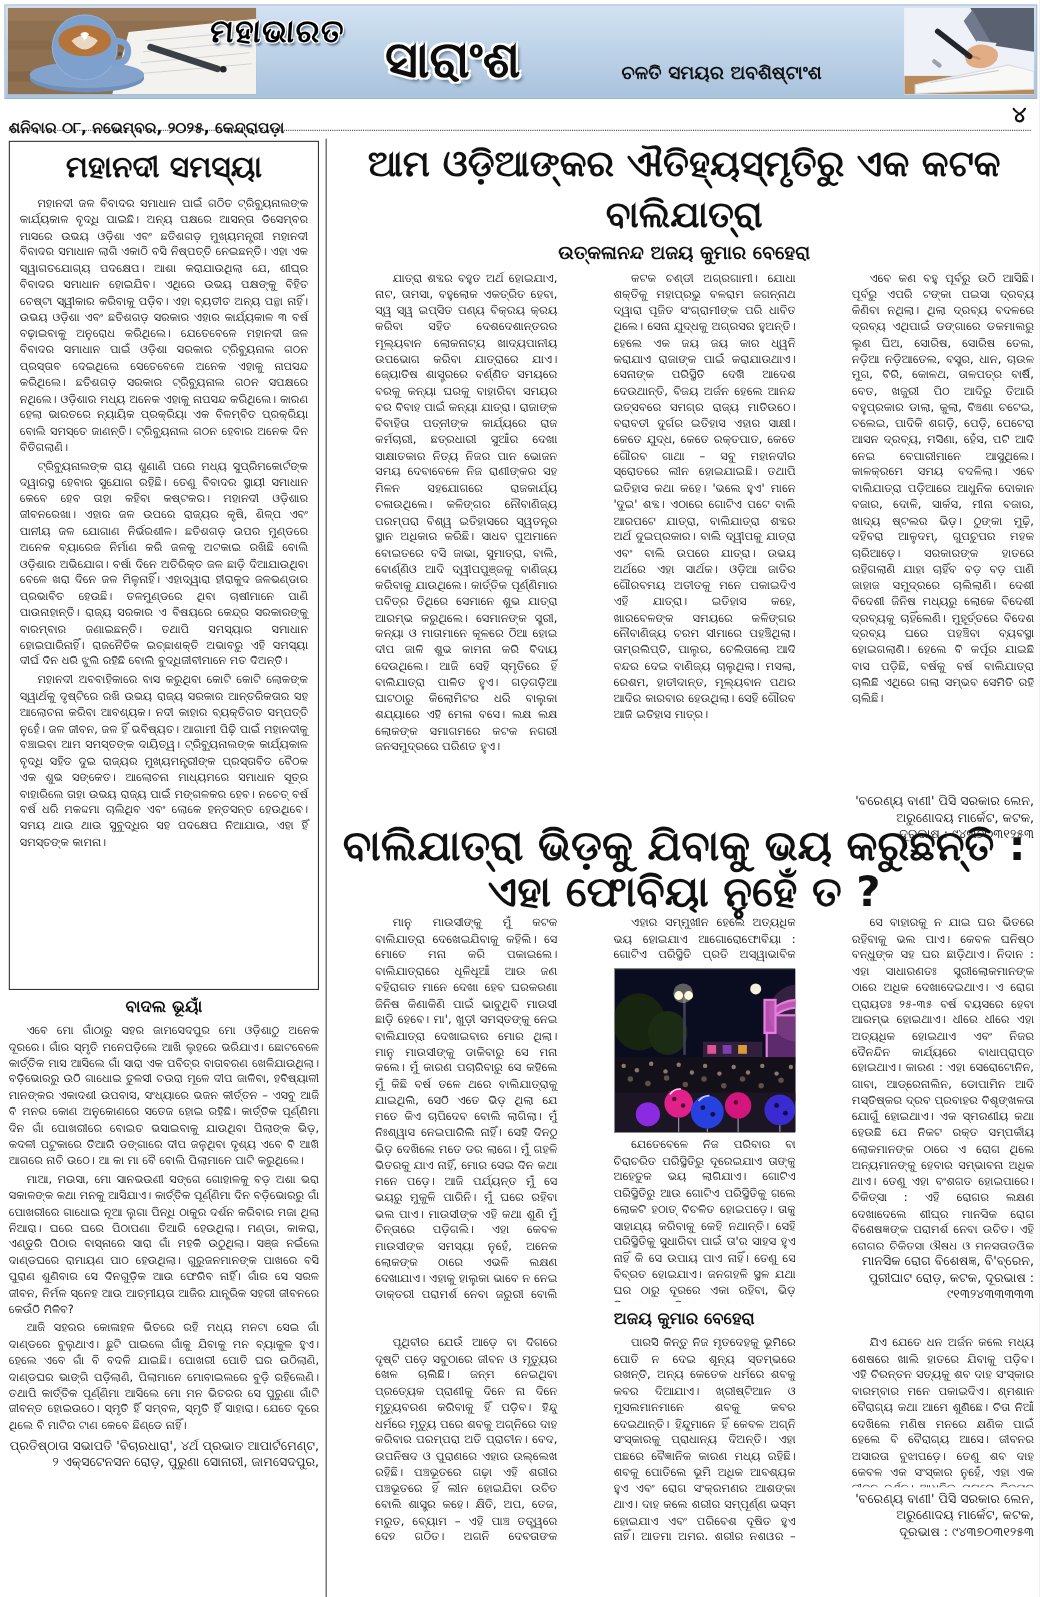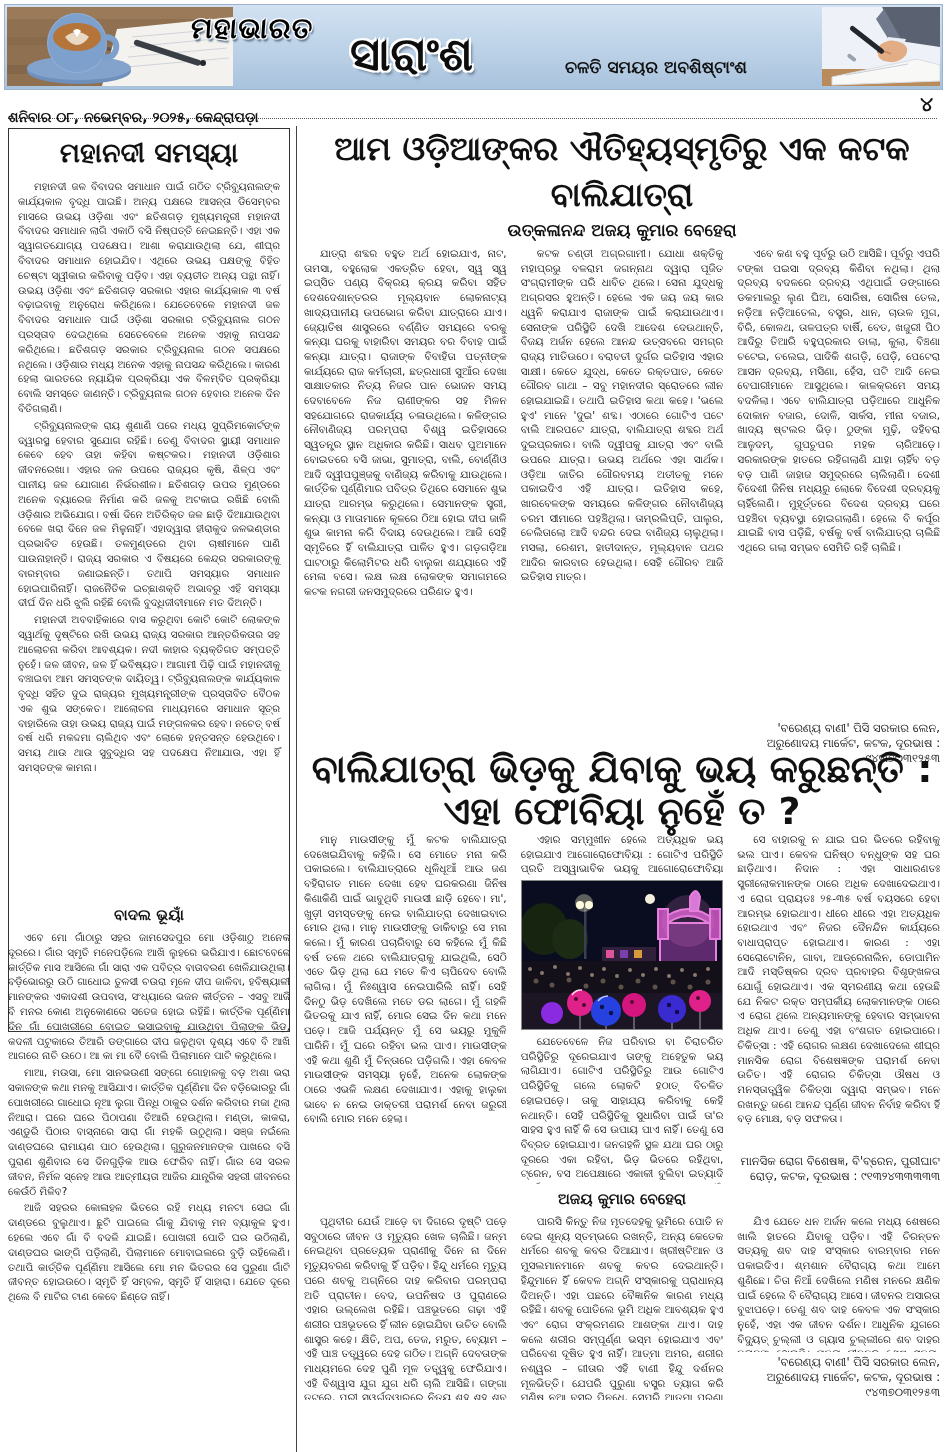--- a/index.html
+++ b/index.html
@@ -16,40 +16,40 @@
   .mh-title{position:absolute;left:345px;top:22px;font-size:46px;font-weight:bold;color:#0d0d0d;
             text-shadow:-2px -2px 0 #fff,2px -2px 0 #fff,-2px 2px 0 #fff,2px 2px 0 #fff,3px 4px 3px #64788e;}
   .mh-sub{position:absolute;left:560px;top:52px;font-size:17px;font-weight:bold;color:#101010;}
   
   .dateline{position:absolute;left:8px;top:92px;width:929px;height:26px;
             border-bottom:1px dotted #555;}
   .date-text{position:absolute;left:0;top:2px;font-size:14px;font-weight:bold;margin-top:15px;}
   .page-num{position:absolute;right:4px;top:0;font-size:20px;font-weight:bold;}
   
   .vrule{position:absolute;left:296px;top:126px;width:1px;height:1326px;background:#444;}
-  .leftbox{position:absolute;left:8px;top:128px;width:282px;height:904px;border:1px solid #333;
+  .leftbox{position:absolute;left:8px;top:128px;width:282px;height:772px;border:1px solid #333;
            box-sizing:border-box;padding:6px 9px;overflow:hidden;}
   .leftbox h2{margin:2px 0 10px 0;text-align:center;font-size:27px;font-weight:bold;}
   .smalltext p{margin:0 0 2px 0;font-size:10.3px;line-height:14.8px;text-align:justify;text-indent:16px;}
   .left2{position:absolute;left:8px;top:904px;width:282px;height:548px;overflow:hidden;}
   .left2 h2{margin:4px 0 2px 0;text-align:center;font-size:24px;font-weight:bold;}
   .byline{text-align:center;font-size:15px;font-weight:bold;margin:2px 0 6px 0;}
   .art-footer{font-size:11.5px;font-weight:normal;text-align:right;line-height:15px;margin-top:3px;}
   
   .article{position:absolute;left:304px;width:636px;}
   .artA{top:126px;height:618px;}
   .artB{top:748px;height:436px;}
   .artC{top:1188px;height:264px;}
   .headline{text-align:center;font-weight:bold;margin:0;}
   .artA .headline{font-size:33px;line-height:46px;}
   .artB .headline{font-size:38px;line-height:42px;}
   .artC .headline{font-size:30px;line-height:42px;}
   .artA .byline{font-size:17px;}
   .cols{display:flex;gap:14px;}
-  .col{flex:1;display:flex;flex-direction:column;overflow:hidden;}
+  .col{flex:1;display:flex;flex-direction:column;overflow:hidden;margin-left:37px;}
   .artA .cols{height:520px;}
   .artB .cols{height:352px;}
   .artC .cols{height:186px;}
   .coltext{flex:1;overflow:hidden;font-size:10.5px;line-height:14.7px;text-align:justify;text-indent:16px;}
   .photo-frame{margin:4px 0;border:1px solid #888;}
   svg{display:block;}
 </style>
 </head>
 <body>
 
@@ -119,20 +119,21 @@
       </div>
   </div>
 
   <div class="left2">
     <div class="byline">ବାଦଲ ଭୂୟାଁ</div>
     <div class="smalltext">
         <p>ଏବେ ମୋ ଗାଁଠାରୁ ସହର ଜାମସେଦପୁର ମୋ ଓଡ଼ିଶାଠୁ ଅନେକ ଦୂରରେ। ଗାଁର ସ୍ମୃତି ମନେପଡ଼ିଲେ ଆଖି ଲୁହରେ ଭରିଯାଏ। ଛୋଟବେଳେ କାର୍ତ୍ତିକ ମାସ ଆସିଲେ ଗାଁ ସାରା ଏକ ପବିତ୍ର ବାତାବରଣ ଖେଳିଯାଉଥିଲା। ବଡ଼ିଭୋରରୁ ଉଠି ଗାଧୋଇ ତୁଳସୀ ଚଉରା ମୂଳେ ଦୀପ ଜାଳିବା, ହବିଷ୍ୟାଳୀ ମାନଙ୍କର ଏକାଦଶୀ ଉପବାସ, ସଂଧ୍ୟାରେ ଭଜନ କୀର୍ତ୍ତନ – ଏସବୁ ଆଜି ବି ମନର କୋଣ ଅନୁକୋଣରେ ସତେଜ ହୋଇ ରହିଛି। କାର୍ତ୍ତିକ ପୂର୍ଣ୍ଣିମା ଦିନ ଗାଁ ପୋଖରୀରେ ବୋଇତ ଭସାଇବାକୁ ଯାଉଥିବା ପିଲାଙ୍କ ଭିଡ଼, କଦଳୀ ପଟୁକାରେ ତିଆରି ଡଙ୍ଗାରେ ଦୀପ ଜଳୁଥିବା ଦୃଶ୍ୟ ଏବେ ବି ଆଖି ଆଗରେ ନାଚି ଉଠେ। ଆ କା ମା ବୈ ବୋଲି ପିଲାମାନେ ପାଟି କରୁଥିଲେ।</p>
         <p>ମାଆ, ମଉସା, ମୋ ସାନଭଉଣୀ ସଙ୍ଗେ ଗୋହାଳକୁ ବଡ଼ ଅଶା ଭରା ସକାଳଙ୍କ କଥା ମନକୁ ଆସିଯାଏ। କାର୍ତ୍ତିକ ପୂର୍ଣ୍ଣିମା ଦିନ ବଡ଼ିଭୋରରୁ ଗାଁ ପୋଖରୀରେ ଗାଧୋଇ ନୂଆ ଲୁଗା ପିନ୍ଧି ଠାକୁର ଦର୍ଶନ କରିବାର ମଜା ଥିଲା ନିଆରା। ଘରେ ଘରେ ପିଠାପଣା ତିଆରି ହେଉଥିଲା। ମଣ୍ଡା, କାକରା, ଏଣ୍ଡୁରି ପିଠାର ବାସ୍ନାରେ ସାରା ଗାଁ ମହକି ଉଠୁଥିଲା। ସଞ୍ଜ ନଇଁଲେ ଦାଣ୍ଡଘରେ ରାମାୟଣ ପାଠ ହେଉଥିଲା। ଗୁରୁଜନମାନଙ୍କ ପାଖରେ ବସି ପୁରାଣ ଶୁଣିବାର ସେ ଦିନଗୁଡ଼ିକ ଆଉ ଫେରିବ ନାହିଁ। ଗାଁର ସେ ସରଳ ଜୀବନ, ନିର୍ମଳ ସ୍ନେହ ଆଉ ଆତ୍ମୀୟତା ଆଜିର ଯାନ୍ତ୍ରିକ ସହରୀ ଜୀବନରେ କେଉଁଠି ମିଳିବ?</p>
         <p>ଆଜି ସହରର କୋଳାହଳ ଭିତରେ ରହି ମଧ୍ୟ ମନଟା ସେଇ ଗାଁ ଦାଣ୍ଡରେ ବୁଲୁଥାଏ। ଛୁଟି ପାଇଲେ ଗାଁକୁ ଯିବାକୁ ମନ ବ୍ୟାକୁଳ ହୁଏ। ହେଲେ ଏବେ ଗାଁ ବି ବଦଳି ଯାଇଛି। ପୋଖରୀ ପୋତି ଘର ଉଠିଲାଣି, ଦାଣ୍ଡଘର ଭାଙ୍ଗି ପଡ଼ିଲାଣି, ପିଲାମାନେ ମୋବାଇଲରେ ବୁଡ଼ି ରହିଲେଣି। ତଥାପି କାର୍ତ୍ତିକ ପୂର୍ଣ୍ଣିମା ଆସିଲେ ମୋ ମନ ଭିତରର ସେ ପୁରୁଣା ଗାଁଟି ଜୀବନ୍ତ ହୋଇଉଠେ। ସ୍ମୃତି ହିଁ ସମ୍ବଳ, ସ୍ମୃତି ହିଁ ସାହାରା। ଯେତେ ଦୂରେ ଥିଲେ ବି ମାଟିର ଟାଣ କେବେ ଛିଣ୍ଡେ ନାହିଁ।</p>
       </div>
+    <div class="art-footer">ପ୍ରତିଷ୍ଠାତା ସଭାପତି 'ବିଚାରଧାରା', ୪ର୍ଥ ପ୍ରଭାତ ଆପାର୍ଟମେଣ୍ଟ, ୨ ଏକ୍ସଟେନସନ ରୋଡ଼, ପୁରୁଣା ସୋନାରୀ, ଜାମସେଦପୁର,</div>
   </div>
 
   <div class="article artA">
     <h1 class="headline">ଆମ ଓଡ଼ିଆଙ୍କର ଐତିହ୍ୟସ୍ମୃତିରୁ ଏକ କଟକ ବାଲିଯାତ୍ରା</h1>
     <div class="byline">ଉତ୍କଳାନନ୍ଦ ଅଜୟ କୁମାର ବେହେରା</div>
     <div class="cols">
       <div class="col">
         <div class="coltext">ଯାତ୍ରା ଶବ୍ଦର ବହୁତ ଅର୍ଥ ହୋଇଯାଏ, ନାଟ, ତାମସା, ବହୁଲୋକ ଏକତ୍ରିତ ହେବା, ସ୍ୱ ସ୍ୱ ଇପ୍ସିତ ପଣ୍ୟ ବିକ୍ରୟ କ୍ରୟ କରିବା ସହିତ ଦେଶଦେଶାନ୍ତରର ମୂଲ୍ୟବାନ ଲୋକନାଟ୍ୟ ଖାଦ୍ୟପାନୀୟ ଉପଭୋଗ କରିବା ଯାତ୍ରାରେ ଯାଏ। ଜ୍ୟୋତିଷ ଶାସ୍ତ୍ରରେ ବର୍ଣ୍ଣିତ ସମୟରେ ବରକୁ କନ୍ୟା ଘରକୁ ବାହାରିବା ସମୟର ବର ବିବାହ ପାଇଁ କନ୍ୟା ଯାତ୍ରା। ରାଜାଙ୍କ ବିବାହିତା ପତ୍ନୀଙ୍କ କାର୍ଯ୍ୟରେ ରାଜ କର୍ମଚାରୀ, ଛତ୍ରଧାରୀ ସୁଆଁର ଦେଖା ସାକ୍ଷାତକାର ନିତ୍ୟ ନିଜର ପାନ ଭୋଜନ ସମୟ ଦେବାବେଳେ ନିଜ ରାଣୀଙ୍କର ସହ ମିଳନ ସହଯୋଗରେ ରାଜକାର୍ଯ୍ୟ ଚଳାଉଥିଲେ। କଳିଙ୍ଗର ନୌବାଣିଜ୍ୟ ପରମ୍ପରା ବିଶ୍ୱ ଇତିହାସରେ ସ୍ୱତନ୍ତ୍ର ସ୍ଥାନ ଅଧିକାର କରିଛି। ସାଧବ ପୁଅମାନେ ବୋଇତରେ ବସି ଜାଭା, ସୁମାତ୍ରା, ବାଲି, ବୋର୍ଣ୍ଣିଓ ଆଦି ଦ୍ୱୀପପୁଞ୍ଜକୁ ବାଣିଜ୍ୟ କରିବାକୁ ଯାଉଥିଲେ। କାର୍ତ୍ତିକ ପୂର୍ଣ୍ଣିମାର ପବିତ୍ର ତିଥିରେ ସେମାନେ ଶୁଭ ଯାତ୍ରା ଆରମ୍ଭ କରୁଥିଲେ। ସେମାନଙ୍କ ସ୍ତ୍ରୀ, କନ୍ୟା ଓ ମାତାମାନେ କୂଳରେ ଠିଆ ହୋଇ ଦୀପ ଜାଳି ଶୁଭ କାମନା କରି ବିଦାୟ ଦେଉଥିଲେ। ଆଜି ସେହି ସ୍ମୃତିରେ ହିଁ ବାଲିଯାତ୍ରା ପାଳିତ ହୁଏ। ଗଡ଼ଗଡ଼ିଆ ଘାଟଠାରୁ କିଲୋମିଟର ଧରି ବାଲୁକା ଶଯ୍ୟାରେ ଏହି ମେଳା ବସେ। ଲକ୍ଷ ଲକ୍ଷ ଲୋକଙ୍କ ସମାଗମରେ କଟକ ନଗରୀ ଜନସମୁଦ୍ରରେ ପରିଣତ ହୁଏ।</div>
       </div>
       <div class="col">

